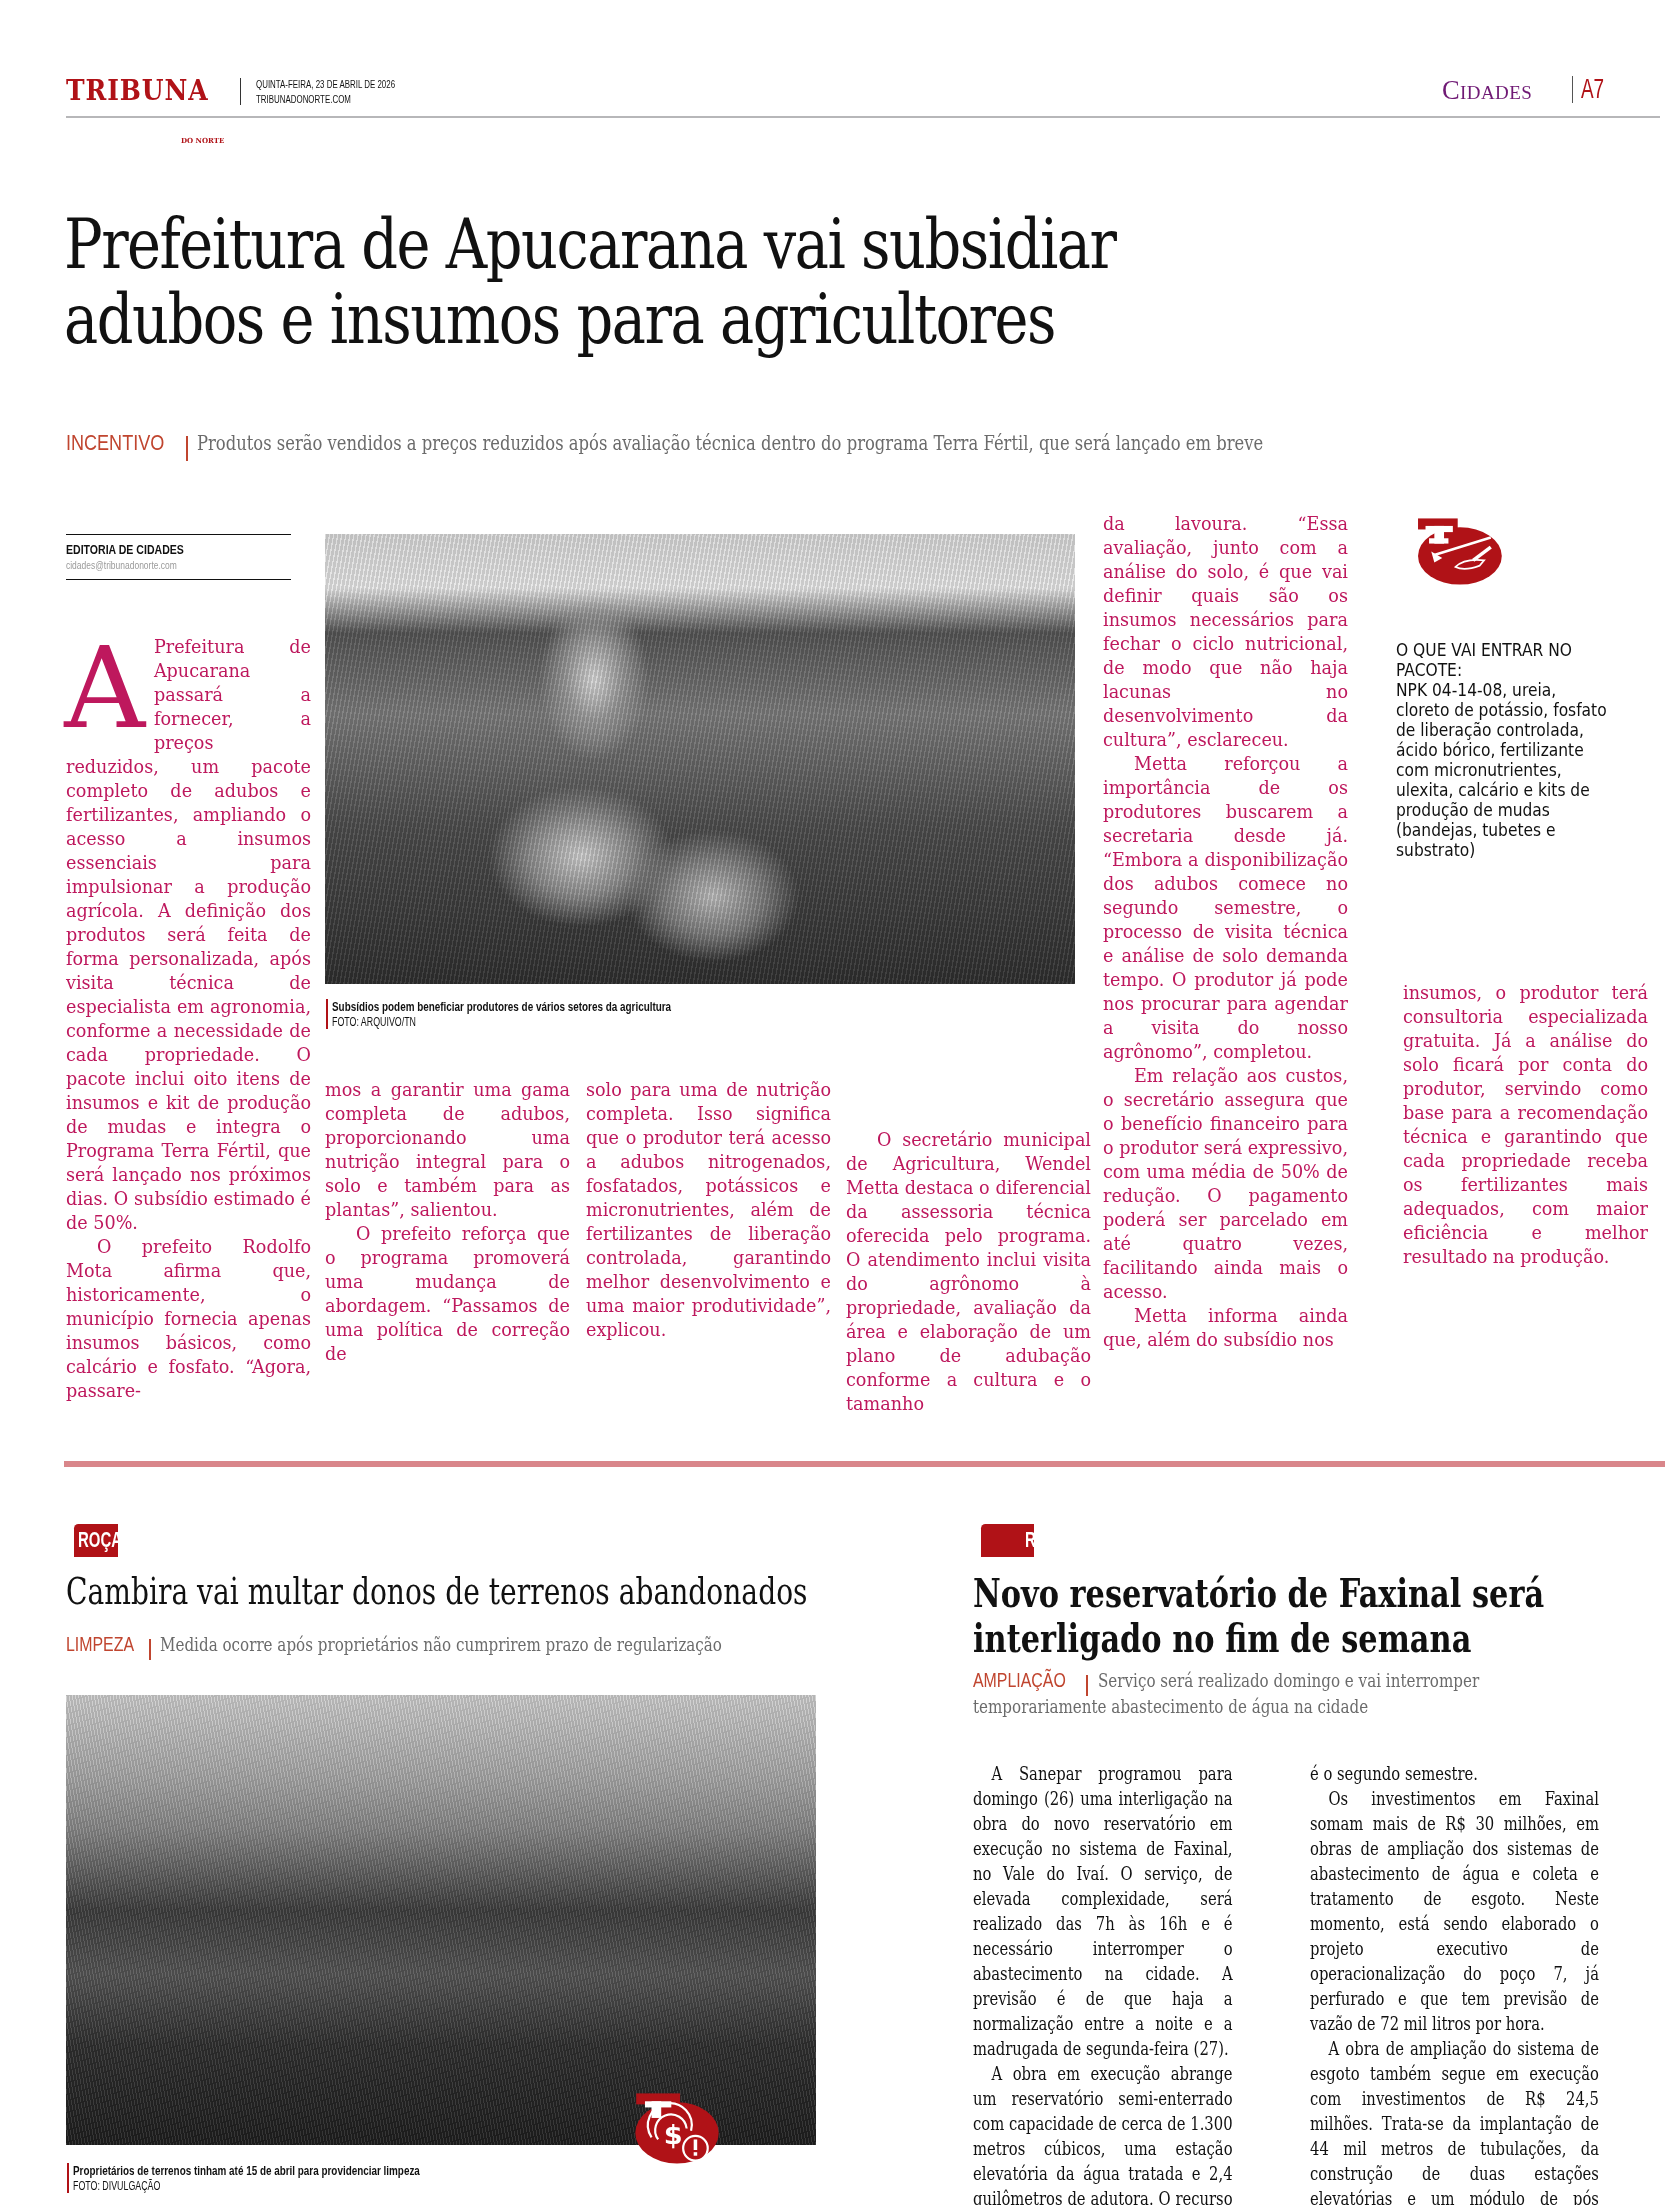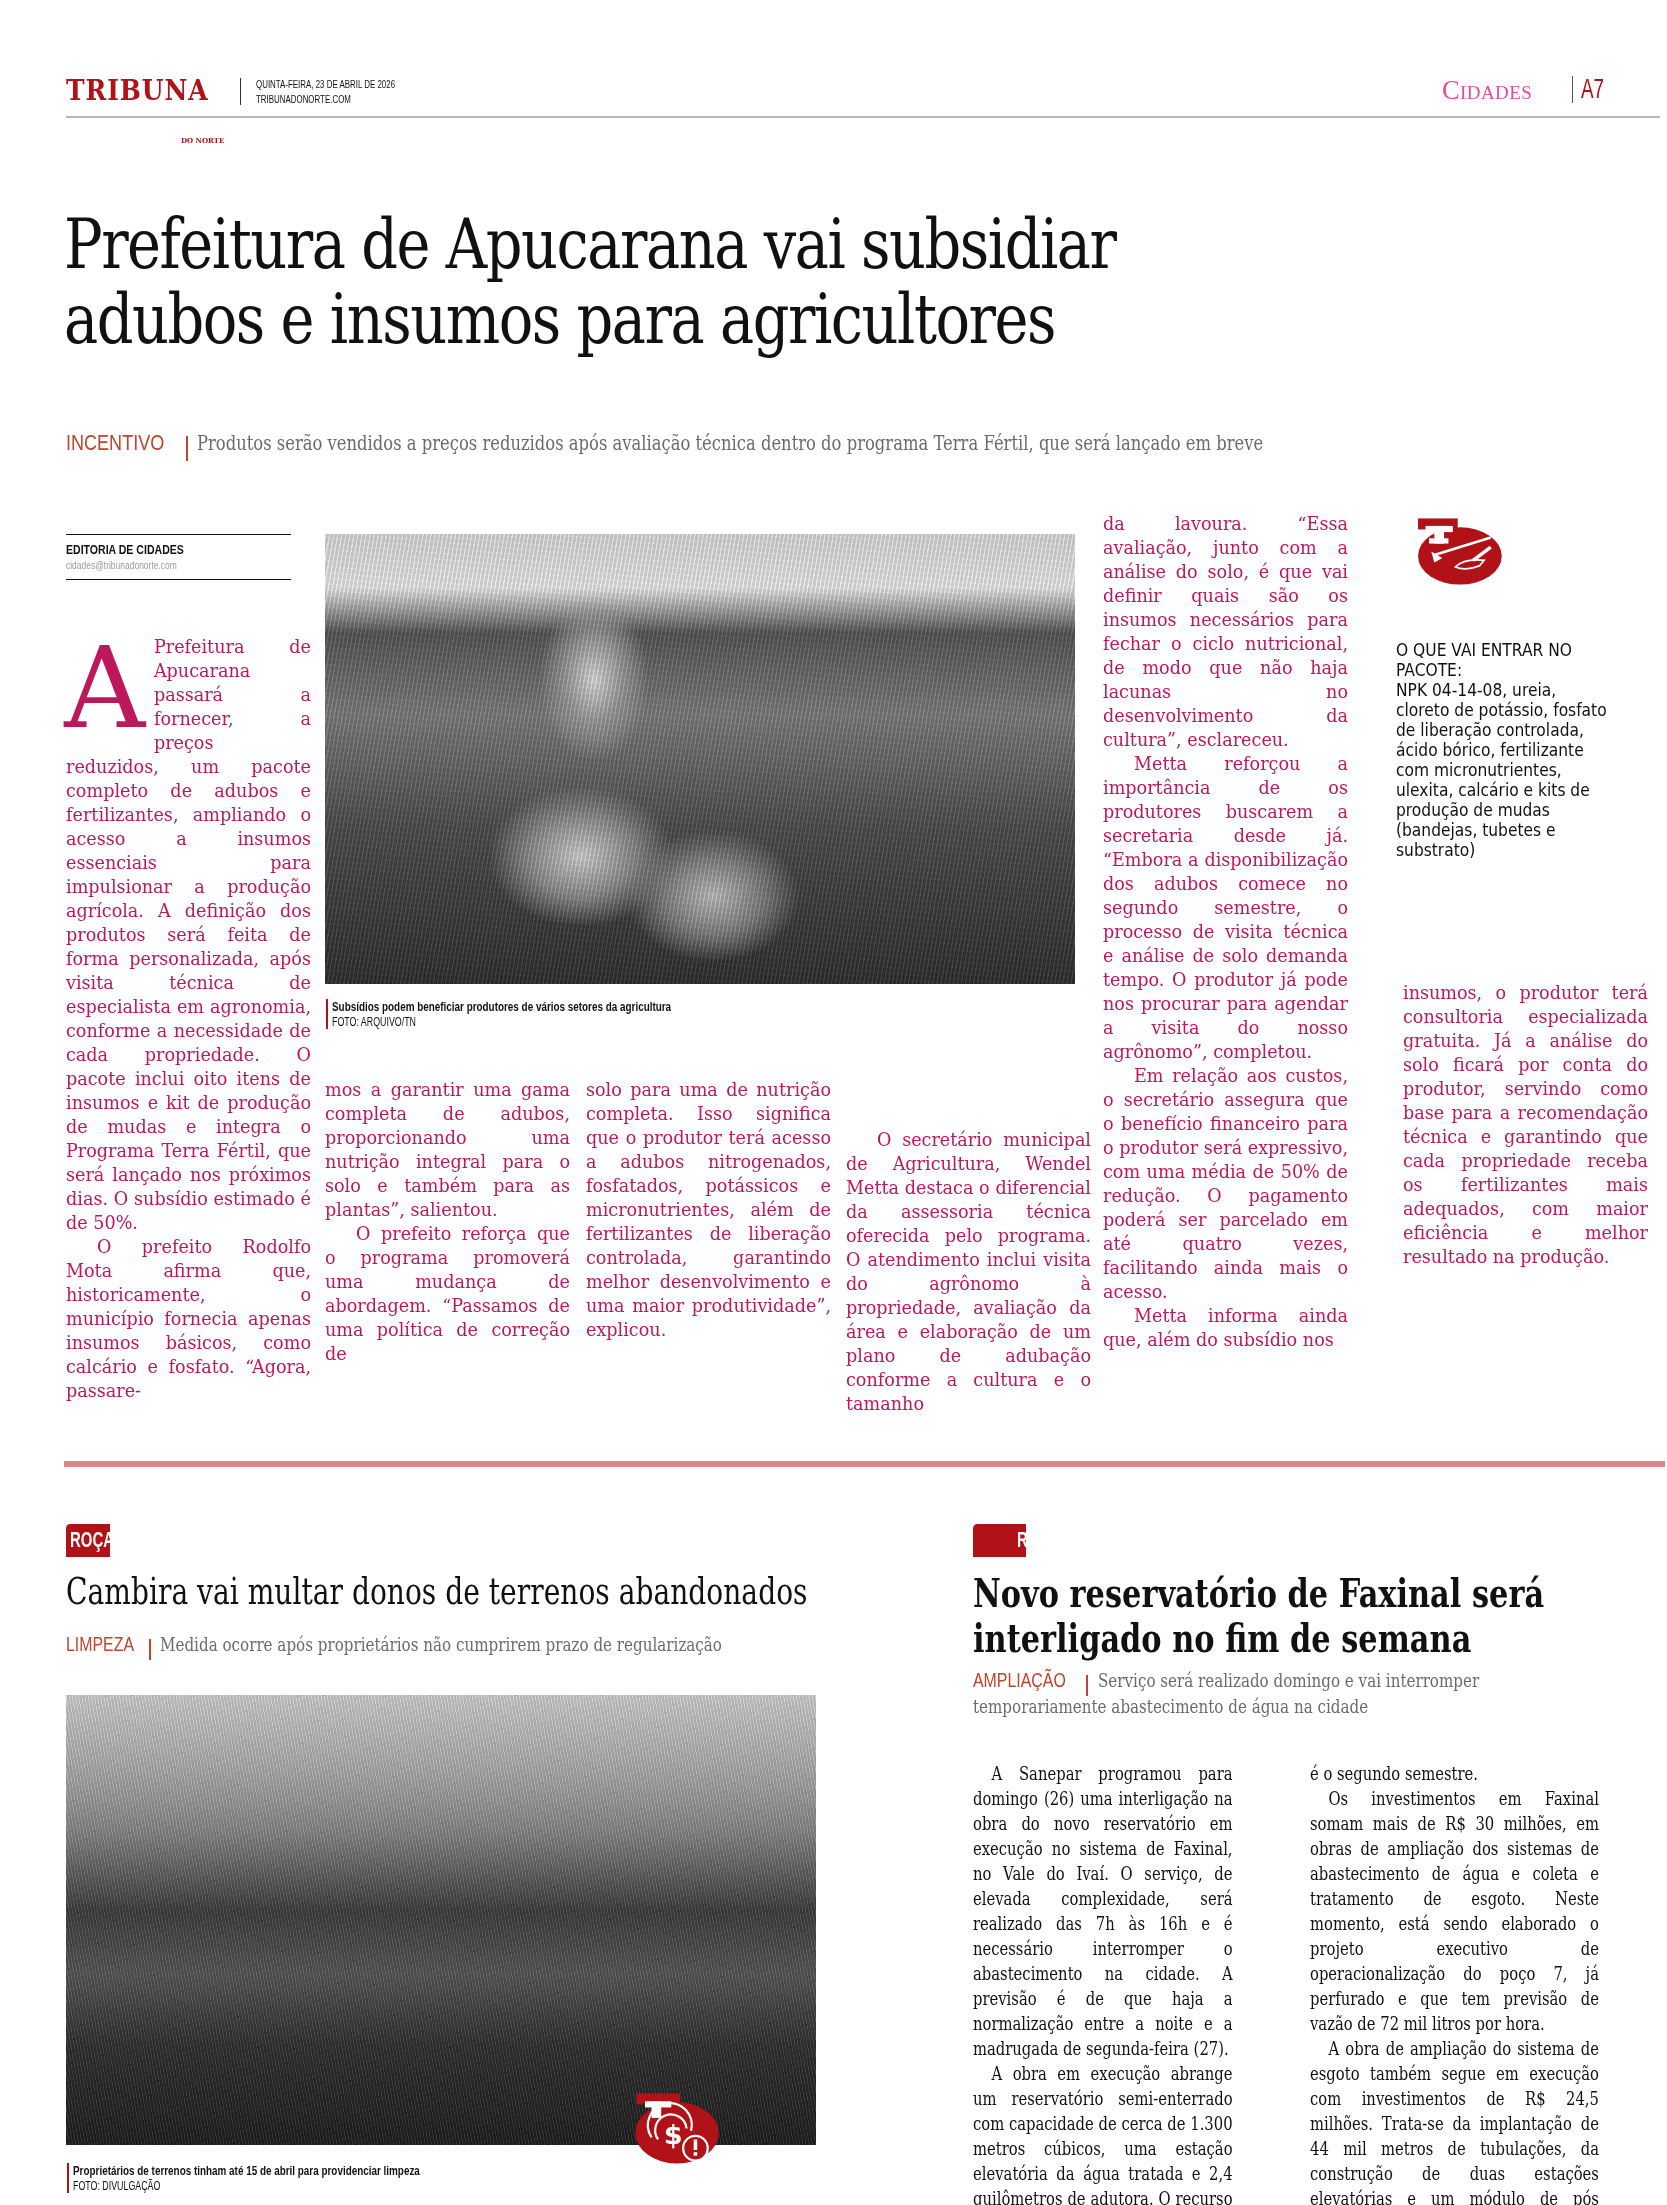--- a/index.html
+++ b/index.html
@@ -8,21 +8,21 @@
 
   .abs { position: absolute; }
 
   
   .logo-main { left: 66px; top: 77px; font-family: "DejaVu Serif", serif; font-weight: 900; font-size: 25px; letter-spacing: 0.9px; color: #b01217; line-height: 1; transform: scaleY(1.1); transform-origin: left top; }
   .logo-sub { left: 181px; top: 101px; font-family: "DejaVu Serif", serif; font-weight: 900; font-size: 7px; color: #b01217; margin-top: 35px; }
   .mast-sep { left: 240px; top: 78px; width: 0.9px; height: 27px; background: #333; }
   .mast-date { left: 256px; top: 78px; font-family: "Liberation Sans", sans-serif; font-size: 11px; color: #111; transform: scaleX(0.72); transform-origin: left top; white-space: nowrap; }
   .mast-url { left: 256px; top: 93px; font-family: "Liberation Sans", sans-serif; font-size: 11px; color: #111; transform: scaleX(0.72); transform-origin: left top; white-space: nowrap; }
   .mast-rule { left: 66px; top: 116px; width: 1594px; height: 1.8px; background: #b7b7b9; }
-  .section-name { left: 1442px; top: 77px; font-family: "Liberation Serif", serif; font-size: 26.5px; color: #ec4899; font-variant: small-caps; letter-spacing: 0.4px; line-height: 1; }
+  .section-name { left: 1442px; top: 77px; font-family: "Liberation Serif", serif; font-size: 26.5px; color: #701a75; font-variant: small-caps; letter-spacing: 0.4px; line-height: 1; }
   .section-sep { left: 1572px; top: 76px; width: 1.3px; height: 26.5px; background: #555; }
   .page-num { left: 1581px; top: 76px; font-family: "Liberation Sans", sans-serif; font-size: 27px; color: #b01217; line-height: 1; transform: scaleX(0.7); transform-origin: left top; }
 
   
   .main-headline { left: 64px; top: 207px; width: 1597px; font-family: "DejaVu Serif", serif; font-size: 70px; line-height: 75px; color: #111; letter-spacing: -1.8px; transform: scaleX(0.82); transform-origin: left top; width: 1941px; }
   .kicker-row { left: 66px; top: 430px; white-space: nowrap; }
   .kicker { font-family: "Liberation Sans", sans-serif; font-size: 22px; color: #c0452f; display: inline-block; transform: scaleX(0.82); transform-origin: left center; }
   .kicker-bar { display: inline-block; width: 1.8px; height: 25px; background: #c0452f; vertical-align: middle; margin: 0 9.7px 0 0; }
   .deck { font-family: "DejaVu Serif", serif; font-size: 21px; color: #6b6b6b; display: inline-block; transform: scaleX(0.78); transform-origin: left center; }
 
@@ -62,21 +62,21 @@
   .infobox { left: 1396px; top: 640px; width: 247px; font-family: "DejaVu Sans", sans-serif; font-size: 17.6px; line-height: 20px; color: #111; transform: scaleX(0.88); transform-origin: left top; }
   .infobox .info-title { display: block; }
 
   .badge-icon { width: 97px; height: 71px; }
   .badge-tools { left: 1407px; top: 516px; }
   .badge-money { left: 625px; top: 2089px; }
 
   .section-divider { left: 64px; top: 1461px; width: 1601px; height: 6.2px; background: #d9868a; }
 
   
-  .tag { font-family: "Liberation Sans", sans-serif; font-weight: bold; color: #fff; background: #b01217; font-size: 22px; line-height: 32px; height: 33px; padding: 0 4.4px; border-radius: 4.4px 0 0 0; white-space: nowrap; }
+  .tag { font-family: "Liberation Sans", sans-serif; font-weight: bold; color: #fff; background: #b01217; font-size: 22px; line-height: 32px; height: 33px; padding: 0 4.4px; border-radius: 4.4px 0 0 0; white-space: nowrap; margin-left: 8px; }
   .tag span { display: inline-block; transform: scaleX(0.68); transform-origin: left center; }
   .tag-rocagem { left: 66px; top: 1524px; width: 44px; }
   .tag-regiao { left: 973px; top: 1524px; width: 53px; padding-left: 44px; }
 
   .sub-headline { font-family: "DejaVu Serif", serif; color: #111; transform-origin: left top; white-space: nowrap; }
   .h-cambira { left: 66px; top: 1570px; font-size: 37px; line-height: 44px; transform: scaleX(0.76); }
   .h-faxinal { left: 973px; top: 1570px; font-size: 40px; line-height: 45px; transform: scaleX(0.76); font-weight: bold; }
 
   .kicker-row.k2 { left: 66px; top: 1633px; }
   .kicker-row.k3 { left: 973px; top: 1669px; }

